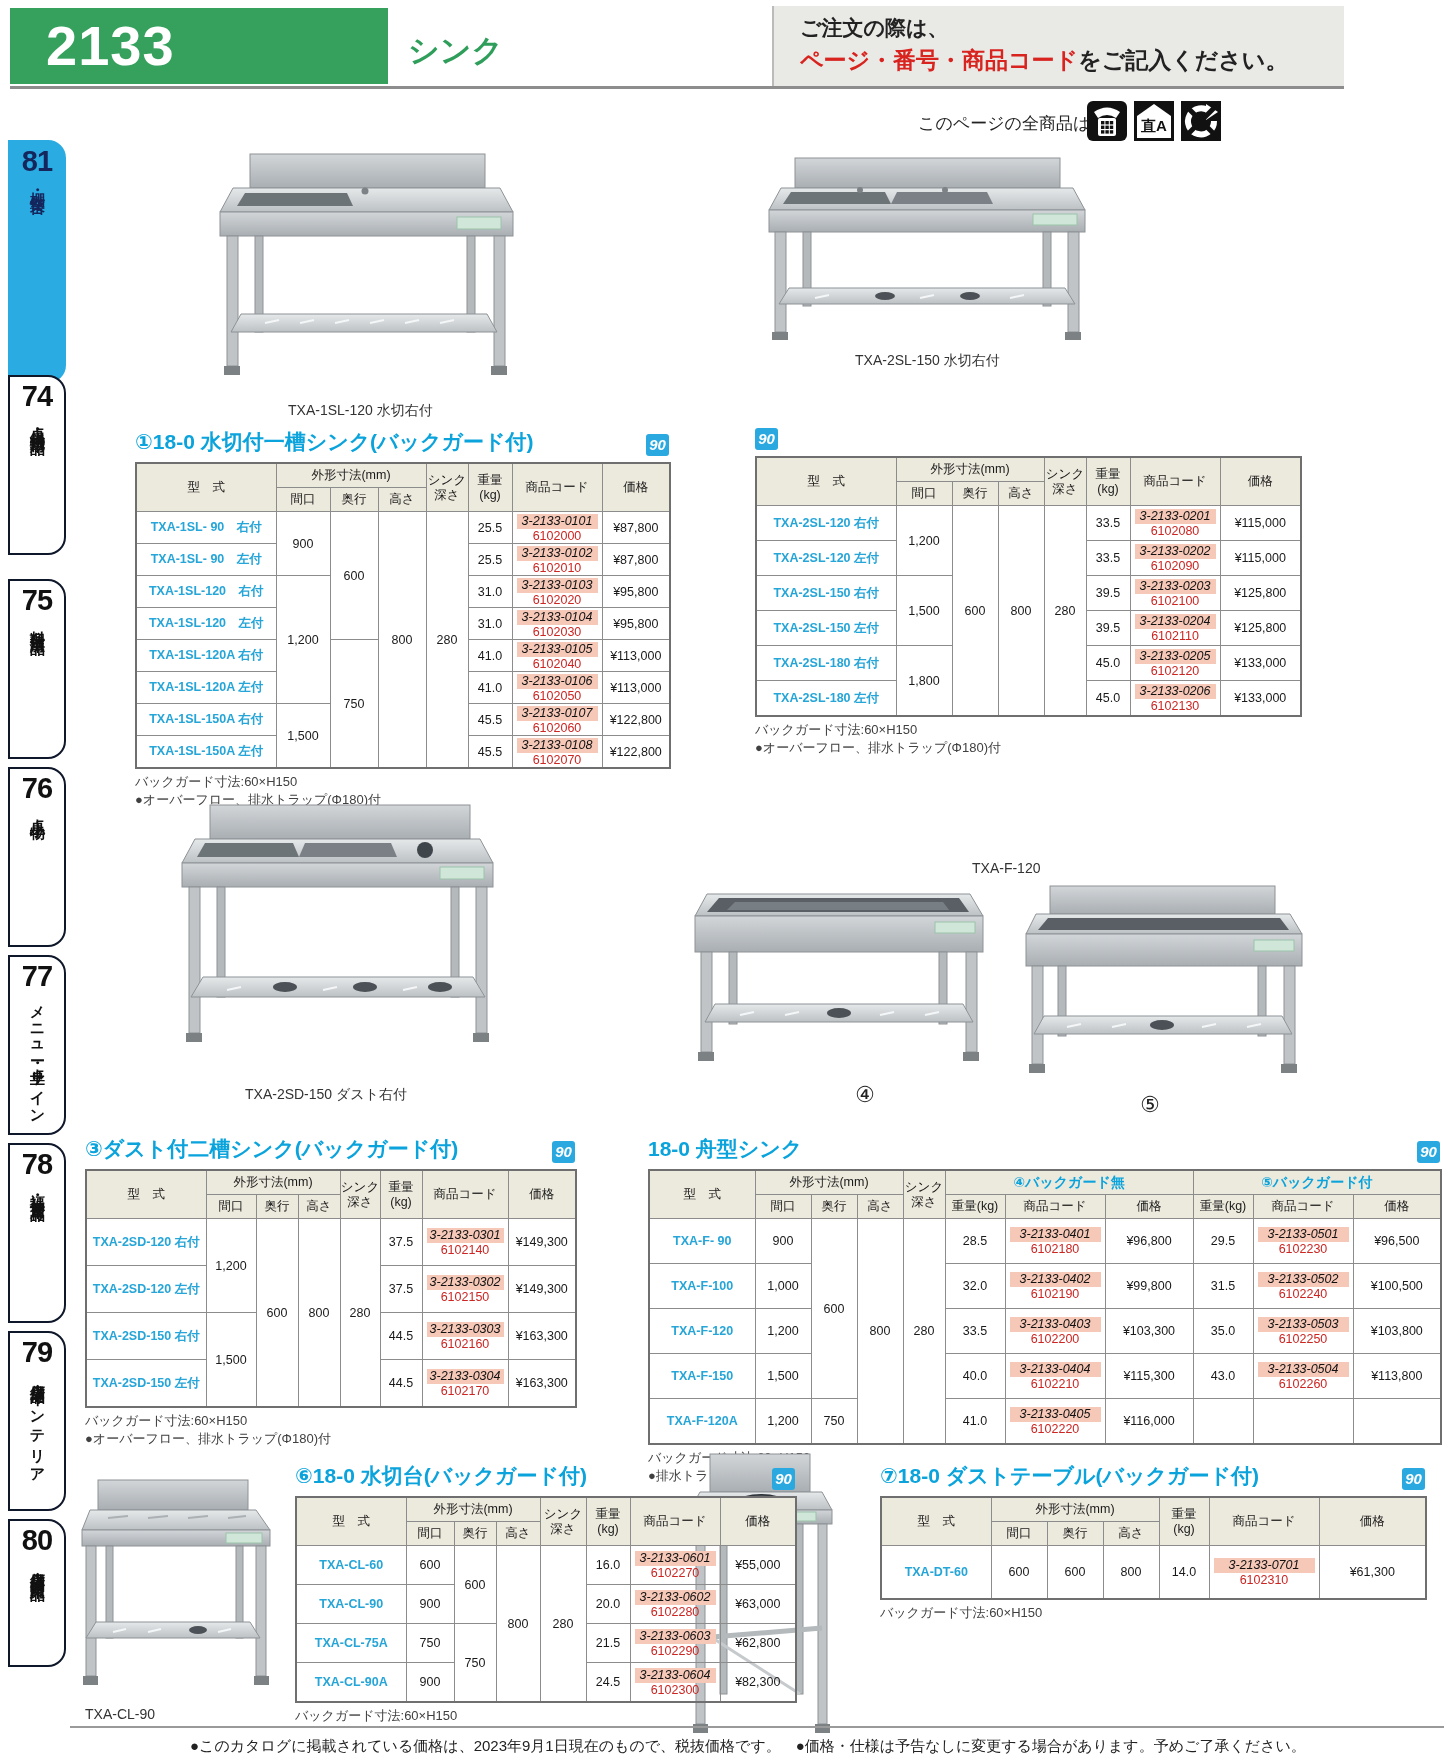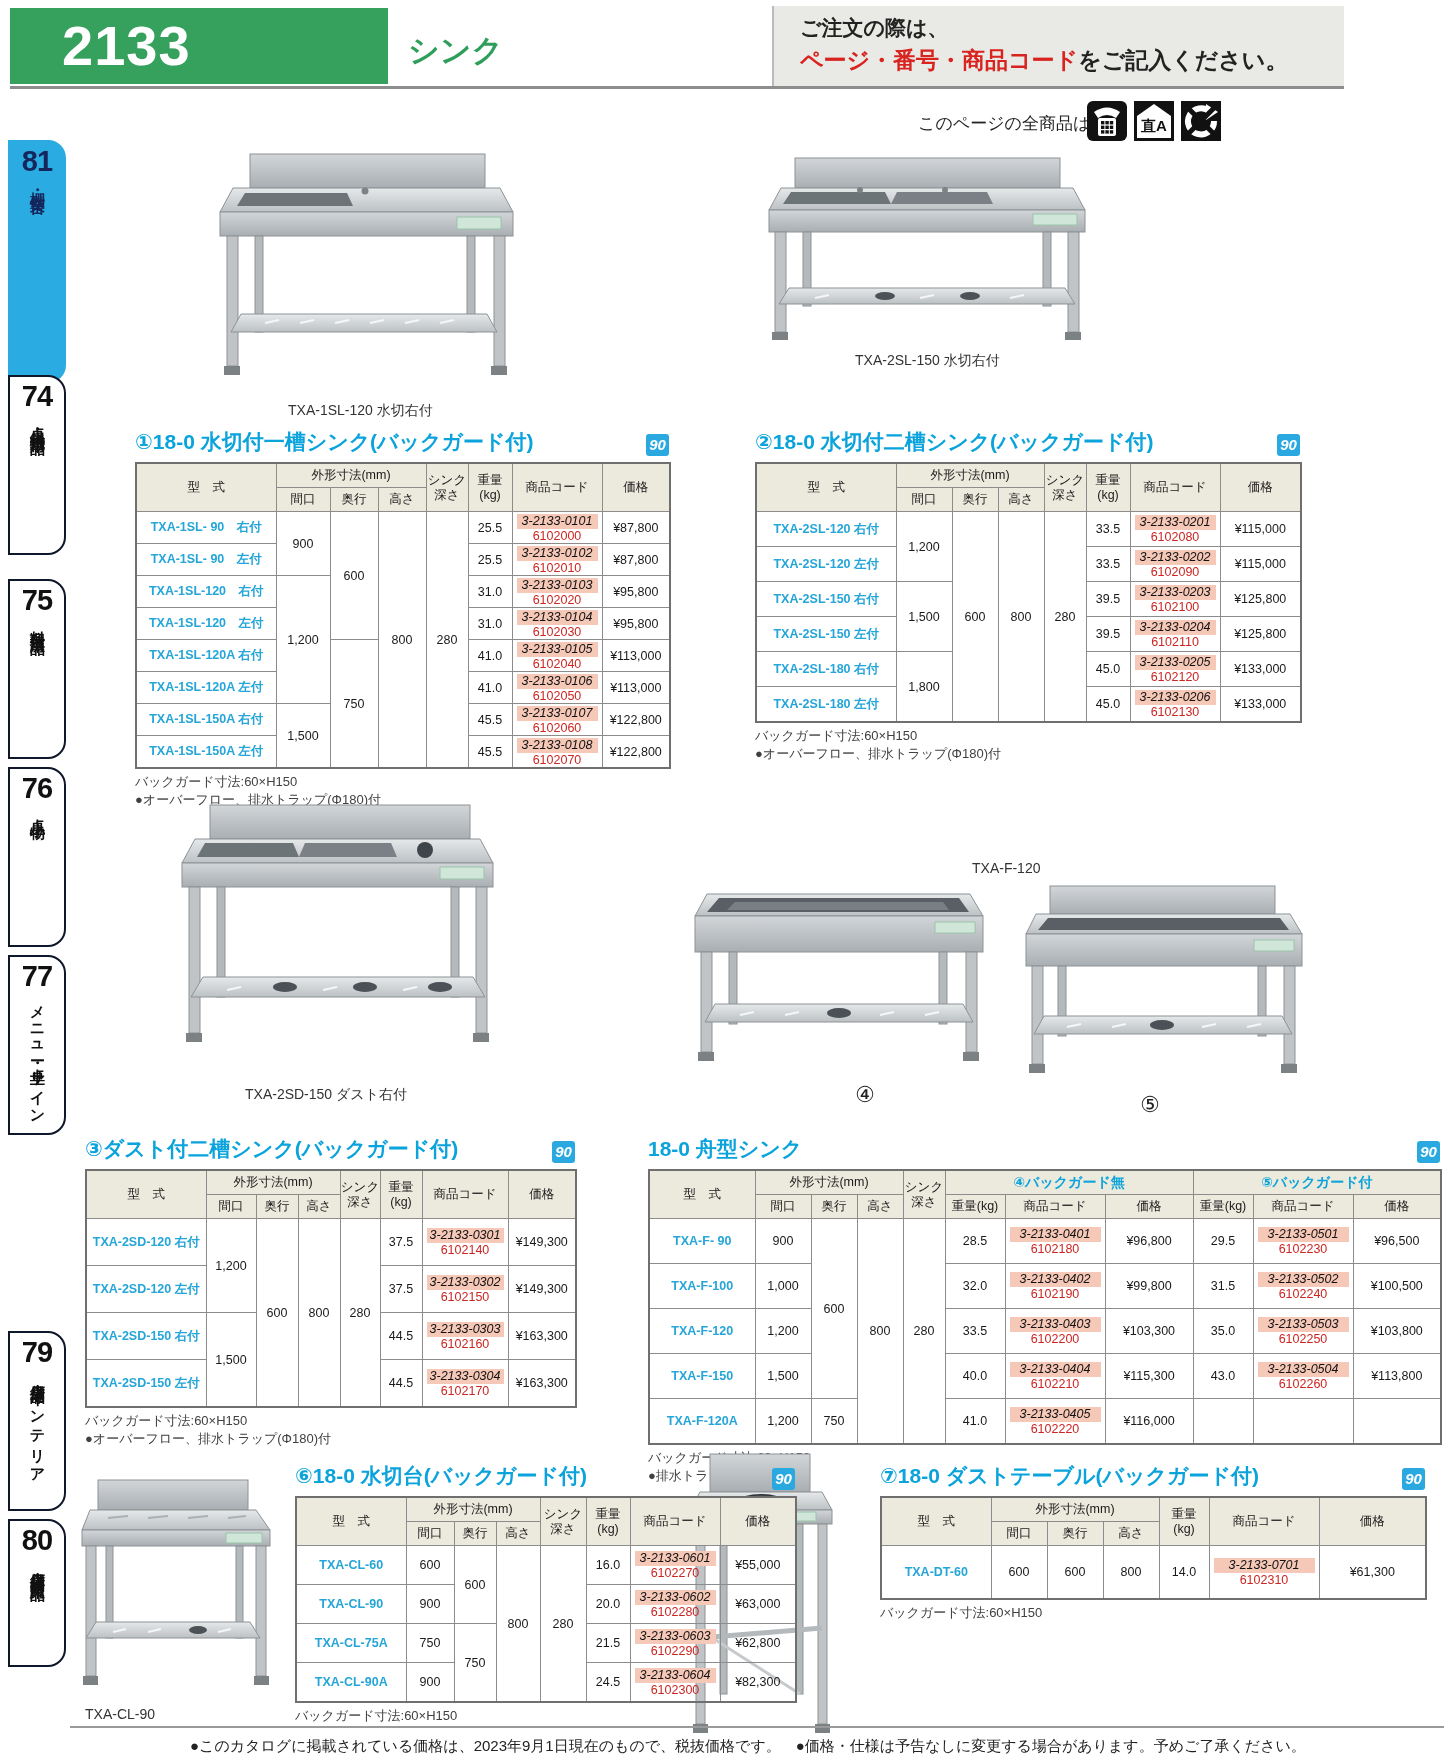--- a/index.html
+++ b/index.html
@@ -1,19 +1,19 @@
 <!DOCTYPE html>
 <html><head>
 <meta charset="utf-8">
 <style>
   html,body{margin:0;padding:0;background:#fff;font-family:"Liberation Sans","DejaVu Sans",sans-serif;color:#1a1a1a;}
   #page{position:relative;width:1444px;height:1754px;background:#fff;overflow:hidden;}
   
   .green-box{position:absolute;left:10px;top:8px;width:378px;height:76px;background:#35a15d;}
-  .page-num{color:#fff;font-weight:bold;font-size:56px;line-height:76px;padding-left:52px;letter-spacing:1px;}
+  .page-num{color:#fff;font-weight:bold;font-size:56px;line-height:76px;padding-left:36px;letter-spacing:1px;}
   .cat-label{position:absolute;left:408px;top:30px;color:#2f9e5a;font-weight:bold;font-size:31px;}
   .header-rule{position:absolute;left:10px;top:86px;width:1334px;height:3px;background:#8d8d8d;}
   .order-box{position:absolute;left:772px;top:6px;width:572px;height:80px;background:#e9e9e6;padding:8px 0 0 26px;box-sizing:border-box;border-left:2px solid #bbb;}
   .order-l1{font-size:21px;font-weight:bold;color:#222;}
   .order-l2{font-size:23px;font-weight:bold;color:#222;margin-top:3px;}
   .order-l2 .red{color:#d8231f;}
   .all-note{position:absolute;left:918px;top:112px;font-size:17px;color:#222;}
   .hicons{position:absolute;left:1086px;top:100px;display:flex;gap:5px;}
   .hicon{width:42px;height:42px;}
   
@@ -120,20 +120,24 @@
     <div class="lbl">料理演出用品</div>
   </div>
   <div class="tab" style="top:767px;height:180px;">
     <div class="num">76</div>
     <div class="lbl">卓上小物</div>
   </div>
   <div class="tab" style="top:955px;height:180px;">
     <div class="num">77</div>
     <div class="lbl">メニュー・卓上サイン</div>
   </div>
+  <div class="tab" style="top:1143px;height:180px;">
+    <div class="num">78</div>
+    <div class="lbl">福祉・養育用品</div>
+  </div>
   <div class="tab" style="top:1331px;height:180px;">
     <div class="num">79</div>
     <div class="lbl">店舗備品・インテリア</div>
   </div>
   <div class="tab" style="top:1519px;height:148px;">
     <div class="num">80</div>
     <div class="lbl">店舗備品・防災用品</div>
   </div>
 
   <svg class="illus" style="left:195px;top:142px;" width="340" height="255" viewBox="0 0 340 255">
@@ -299,21 +303,20 @@
     </tbody>
       </table>
     <div class="notes">
         <div>バックガード寸法:60×H150</div>
         <div>●オーバーフロー、排水トラップ(Φ180)付</div>
       </div>
   </div>
 
   <div class="tblock" style="left:755px;top:428px;width:545px;">
     <div class="ttl">
-      <h2>②18-0 水切付二槽シンク(バックガード付)</h2>
       <span class="badge">90</span>
     </div>
     <table class="pt t2">
       <colgroup>
           <col style="width:140px">
           <col style="width:56px">
           <col style="width:46px">
           <col style="width:46px">
           <col style="width:42px">
           <col style="width:44px">

